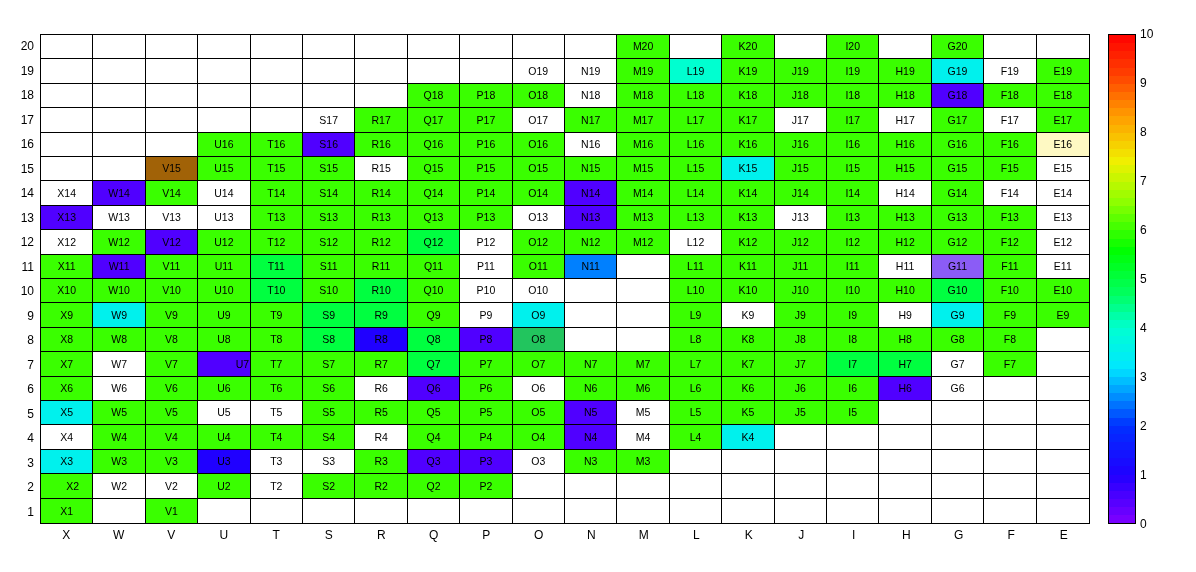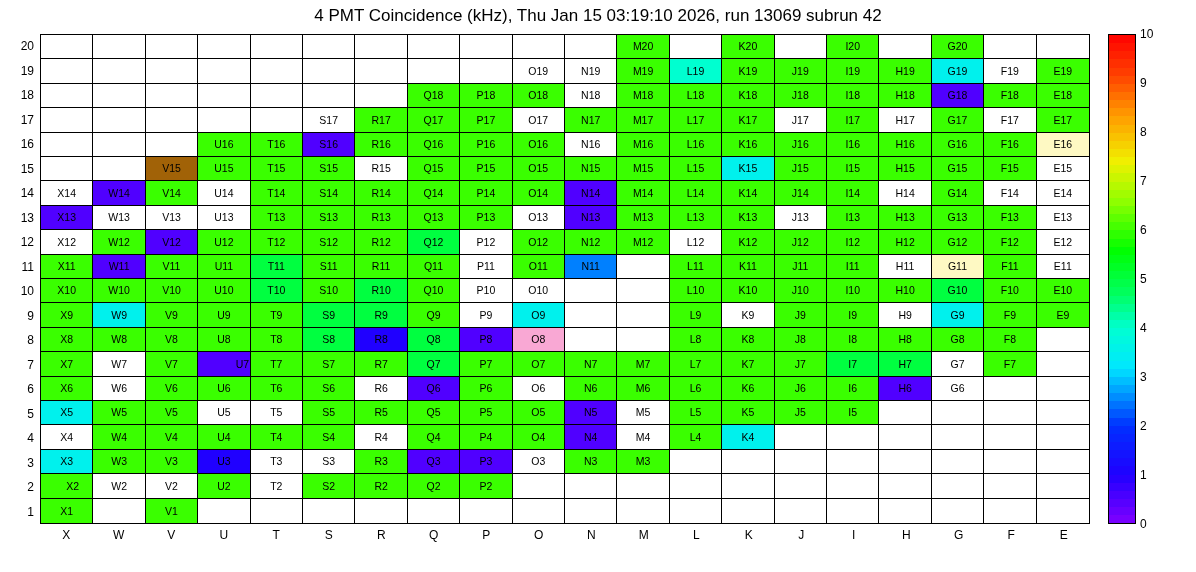--- a/index.html
+++ b/index.html
@@ -84,21 +84,20 @@
     font-size:12px;
     color:#000;
     transform:translateY(-50%);
   }
 </style>
 </head>
 <body>
 
 <div id="root">
 
-  <div id="title">4 PMT Coincidence (kHz), Thu Jan 15 03:19:10 2026, run 13069 subrun 42</div>
 
   <div id="plot">
     <div id="grid" style="grid-template-columns: repeat(20, 1fr); grid-template-rows: repeat(20, 1fr);">
         <div class="cell" style="background: rgb(255, 255, 255); color: rgb(0, 0, 0);"></div>
         <div class="cell" style="background: rgb(255, 255, 255); color: rgb(0, 0, 0);"></div>
         <div class="cell" style="background: rgb(255, 255, 255); color: rgb(0, 0, 0);"></div>
         <div class="cell" style="background: rgb(255, 255, 255); color: rgb(0, 0, 0);"></div>
         <div class="cell" style="background: rgb(255, 255, 255); color: rgb(0, 0, 0);"></div>
         <div class="cell" style="background: rgb(255, 255, 255); color: rgb(0, 0, 0);"></div>
         <div class="cell" style="background: rgb(255, 255, 255); color: rgb(0, 0, 0);"></div>
@@ -285,21 +284,21 @@
         <div class="cell" style="background: rgb(58, 255, 0); color: rgb(0, 0, 0);">Q11</div>
         <div class="cell" style="background: rgb(255, 255, 255); color: rgb(0, 0, 0);">P11</div>
         <div class="cell" style="background: rgb(58, 255, 0); color: rgb(0, 0, 0);">O11</div>
         <div class="cell" style="background: rgb(0, 128, 255); color: rgb(0, 0, 0);">N11</div>
         <div class="cell" style="background: rgb(255, 255, 255); color: rgb(0, 0, 0);"></div>
         <div class="cell" style="background: rgb(58, 255, 0); color: rgb(0, 0, 0);">L11</div>
         <div class="cell" style="background: rgb(58, 255, 0); color: rgb(0, 0, 0);">K11</div>
         <div class="cell" style="background: rgb(58, 255, 0); color: rgb(0, 0, 0);">J11</div>
         <div class="cell" style="background: rgb(58, 255, 0); color: rgb(0, 0, 0);">I11</div>
         <div class="cell" style="background: rgb(255, 255, 255); color: rgb(0, 0, 0);">H11</div>
-        <div class="cell" style="background: #fef9c3; color: rgb(0, 0, 0);">G11</div>
+        <div class="cell" style="background: #8b5cf6; color: rgb(0, 0, 0);">G11</div>
         <div class="cell" style="background: rgb(58, 255, 0); color: rgb(0, 0, 0);">F11</div>
         <div class="cell lastcol" style="background: rgb(255, 255, 255); color: rgb(0, 0, 0);">E11</div>
         <div class="cell" style="background: rgb(58, 255, 0); color: rgb(0, 0, 0);">X10</div>
         <div class="cell" style="background: rgb(58, 255, 0); color: rgb(0, 0, 0);">W10</div>
         <div class="cell" style="background: rgb(58, 255, 0); color: rgb(0, 0, 0);">V10</div>
         <div class="cell" style="background: rgb(58, 255, 0); color: rgb(0, 0, 0);">U10</div>
         <div class="cell" style="background: rgb(0, 255, 64); color: rgb(0, 0, 0);">T10</div>
         <div class="cell" style="background: rgb(58, 255, 0); color: rgb(0, 0, 0);">S10</div>
         <div class="cell" style="background: rgb(0, 255, 64); color: rgb(0, 0, 0);">R10</div>
         <div class="cell" style="background: rgb(58, 255, 0); color: rgb(0, 0, 0);">Q10</div>
@@ -337,21 +336,21 @@
         <div class="cell lastcol" style="background: rgb(58, 255, 0); color: rgb(0, 0, 0);">E9</div>
         <div class="cell" style="background: rgb(58, 255, 0); color: rgb(0, 0, 0);">X8</div>
         <div class="cell" style="background: rgb(58, 255, 0); color: rgb(0, 0, 0);">W8</div>
         <div class="cell" style="background: rgb(58, 255, 0); color: rgb(0, 0, 0);">V8</div>
         <div class="cell" style="background: rgb(58, 255, 0); color: rgb(0, 0, 0);">U8</div>
         <div class="cell" style="background: rgb(58, 255, 0); color: rgb(0, 0, 0);">T8</div>
         <div class="cell" style="background: rgb(0, 255, 64); color: rgb(0, 0, 0);">S8</div>
         <div class="cell" style="background: rgb(32, 0, 255); color: rgb(0, 0, 0);">R8</div>
         <div class="cell" style="background: rgb(0, 255, 64); color: rgb(0, 0, 0);">Q8</div>
         <div class="cell" style="background: rgb(80, 0, 255); color: rgb(0, 0, 0);">P8</div>
-        <div class="cell" style="background: #f9a8d4; color: rgb(0, 0, 0);">O8</div>
+        <div class="cell" style="background: #22c55e; color: rgb(0, 0, 0);">O8</div>
         <div class="cell" style="background: rgb(255, 255, 255); color: rgb(0, 0, 0);"></div>
         <div class="cell" style="background: rgb(255, 255, 255); color: rgb(0, 0, 0);"></div>
         <div class="cell" style="background: rgb(58, 255, 0); color: rgb(0, 0, 0);">L8</div>
         <div class="cell" style="background: rgb(58, 255, 0); color: rgb(0, 0, 0);">K8</div>
         <div class="cell" style="background: rgb(58, 255, 0); color: rgb(0, 0, 0);">J8</div>
         <div class="cell" style="background: rgb(58, 255, 0); color: rgb(0, 0, 0);">I8</div>
         <div class="cell" style="background: rgb(58, 255, 0); color: rgb(0, 0, 0);">H8</div>
         <div class="cell" style="background: rgb(58, 255, 0); color: rgb(0, 0, 0);">G8</div>
         <div class="cell" style="background: rgb(58, 255, 0); color: rgb(0, 0, 0);">F8</div>
         <div class="cell lastcol" style="background: rgb(255, 255, 255); color: rgb(0, 0, 0);"></div>

